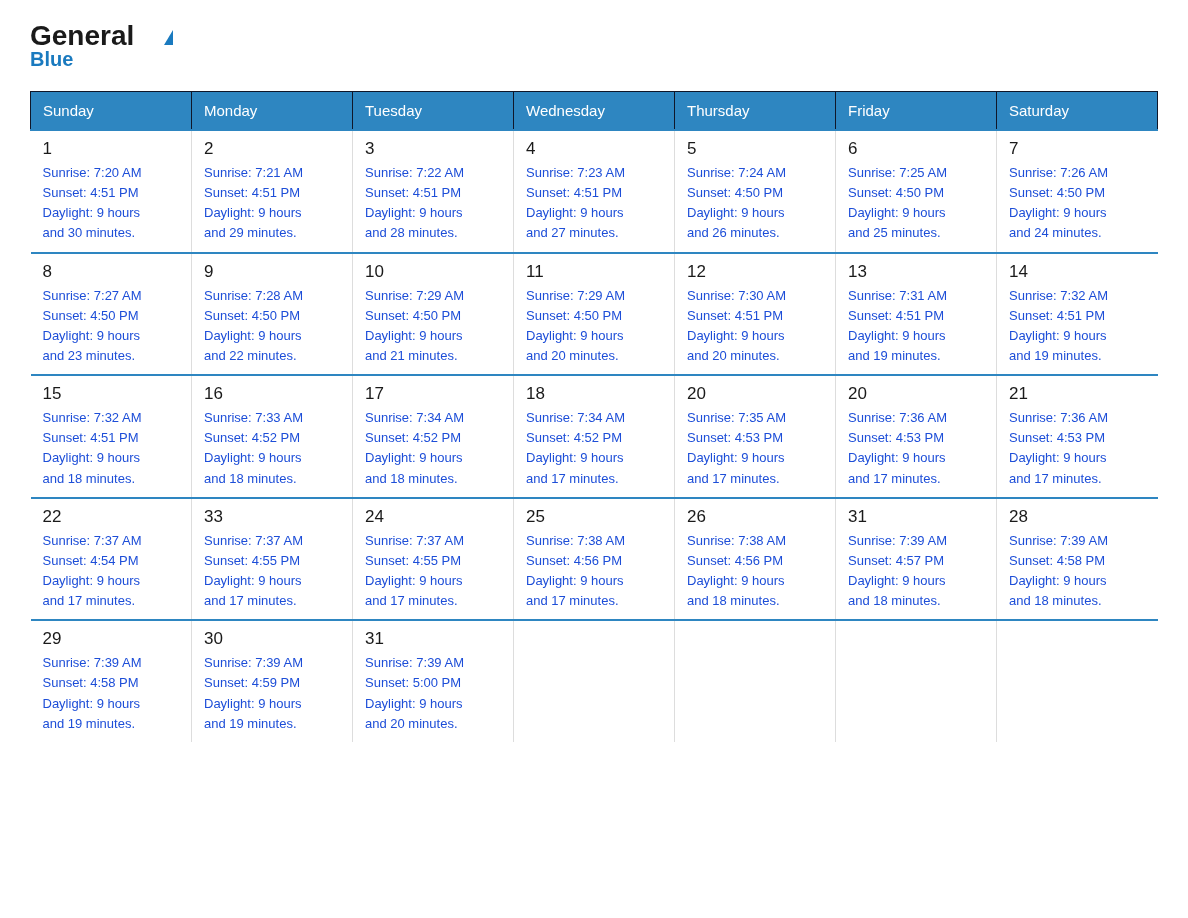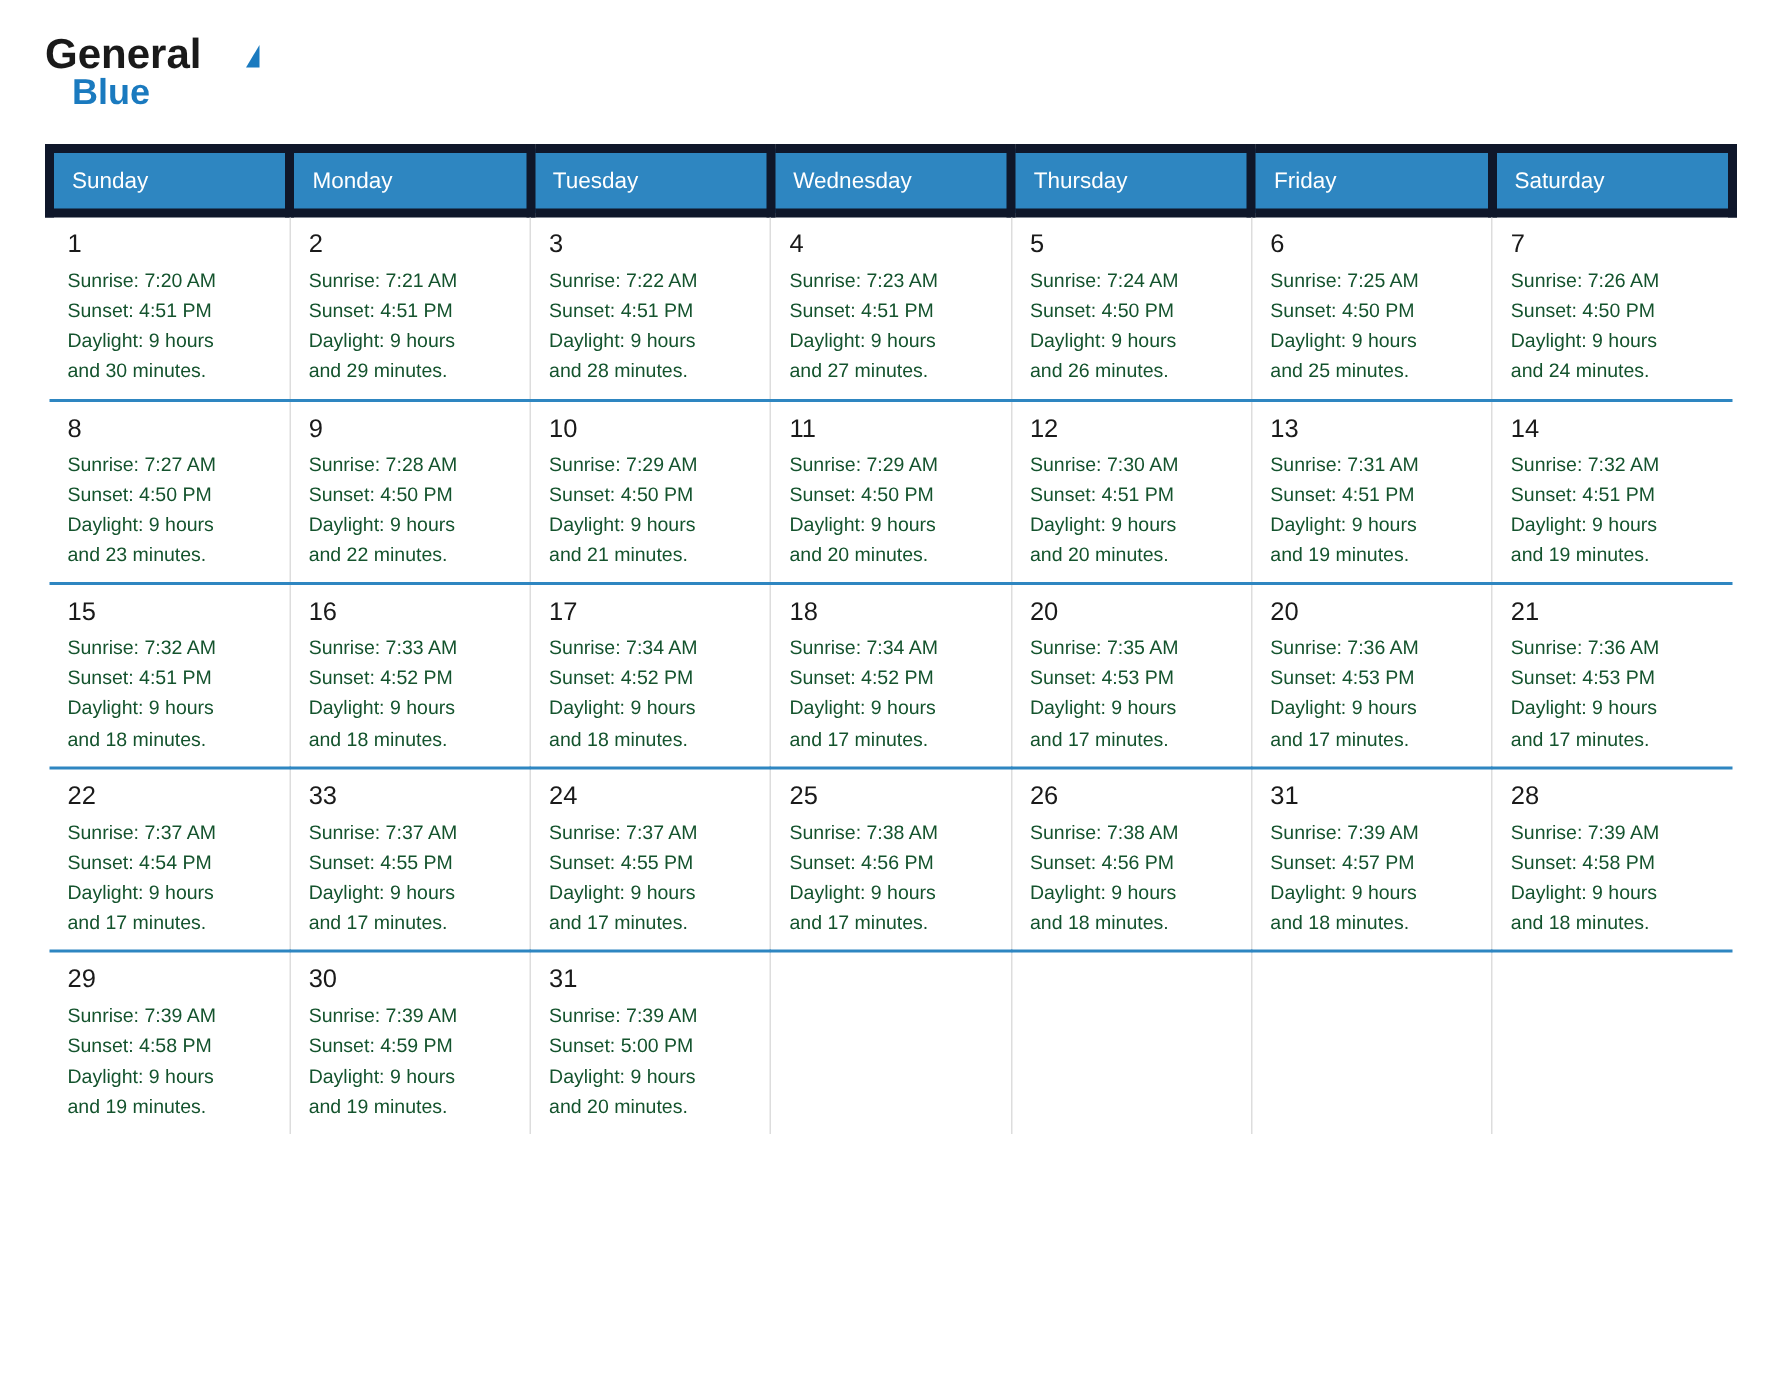--- a/index.html
+++ b/index.html
@@ -28,21 +28,21 @@
       width: 100%;
       border-collapse: collapse;
     }
     thead tr th {
       background-color: #2e86c1;
       color: #fff;
       padding: 10px 12px;
       text-align: left;
       font-size: 15px;
       font-weight: normal;
-      border: 6px solid #0f172a;
+      border: 1px solid #0f172a;
     }
     tbody tr {
       border-top: 2px solid #2e86c1;
     }
     tbody tr td {
       padding: 8px 12px;
       vertical-align: top;
       font-size: 13px;
       color: #222;
       border-right: 1px solid #ddd;
@@ -55,36 +55,36 @@
     .day-num {
       font-size: 17px;
       font-weight: normal;
       display: block;
       margin-bottom: 4px;
       color: #1a1a1a;
     }
     .day-info {
       font-size: 13px;
       line-height: 1.55;
-      color: #14532d;
+      color: #1d4ed8;
     }
     .empty-cell {
       background: #fff;
     }
   </style>
 </head>
 <body>
 
 <div id="header">
   <div id="logo">
     <div style="display:flex; align-items:center;gap:27px;">
       <span style="font-size:28px; font-weight:bold; color:#1a1a1a; font-family:Arial,sans-serif;">General</span>
       <span style="display:inline-block; width:0; height:0; border-left:9px solid transparent; border-right:0px solid transparent; border-bottom:15px solid #1a7abf; margin-left:3px; margin-bottom:-2px;"></span>
     </div>
-    <span style="font-size:24px; font-weight:bold; color:#1a7abf; font-family:Arial,sans-serif; margin-top:-4px;margin-left:18px;">Blue</span>
+    <span style="font-size:20px; font-weight:bold; color:#1a7abf; font-family:Arial,sans-serif; margin-top:-4px;">Blue</span>
   </div>
   <div id="title-section">
     <h1 style="font-size:52px; font-weight:normal; color:#1a1a1a; font-family:Arial,sans-serif;"></h1>
     <p style="font-size:20px; color:#444; margin-top:2px;"></p>
   </div>
 </div>
 
 <table>
   <thead>
     <tr>

